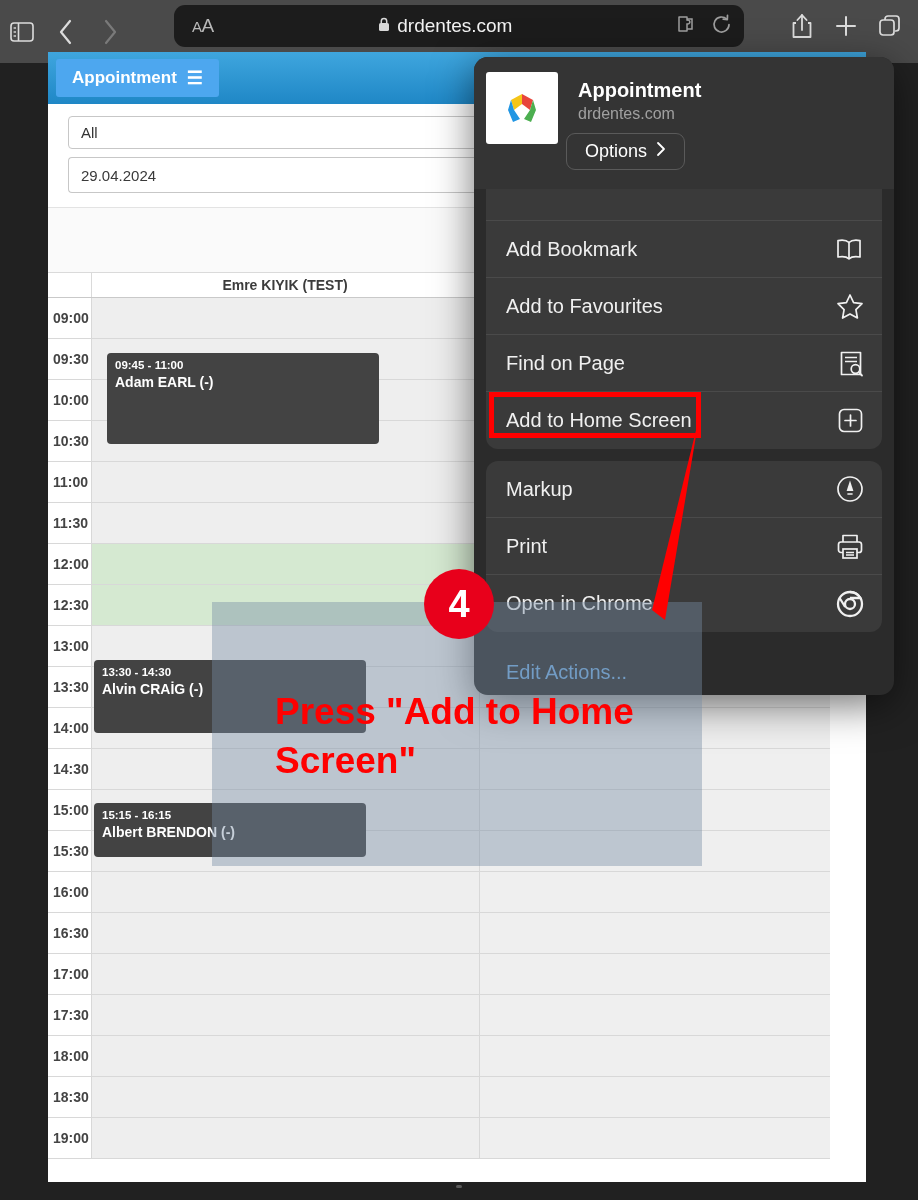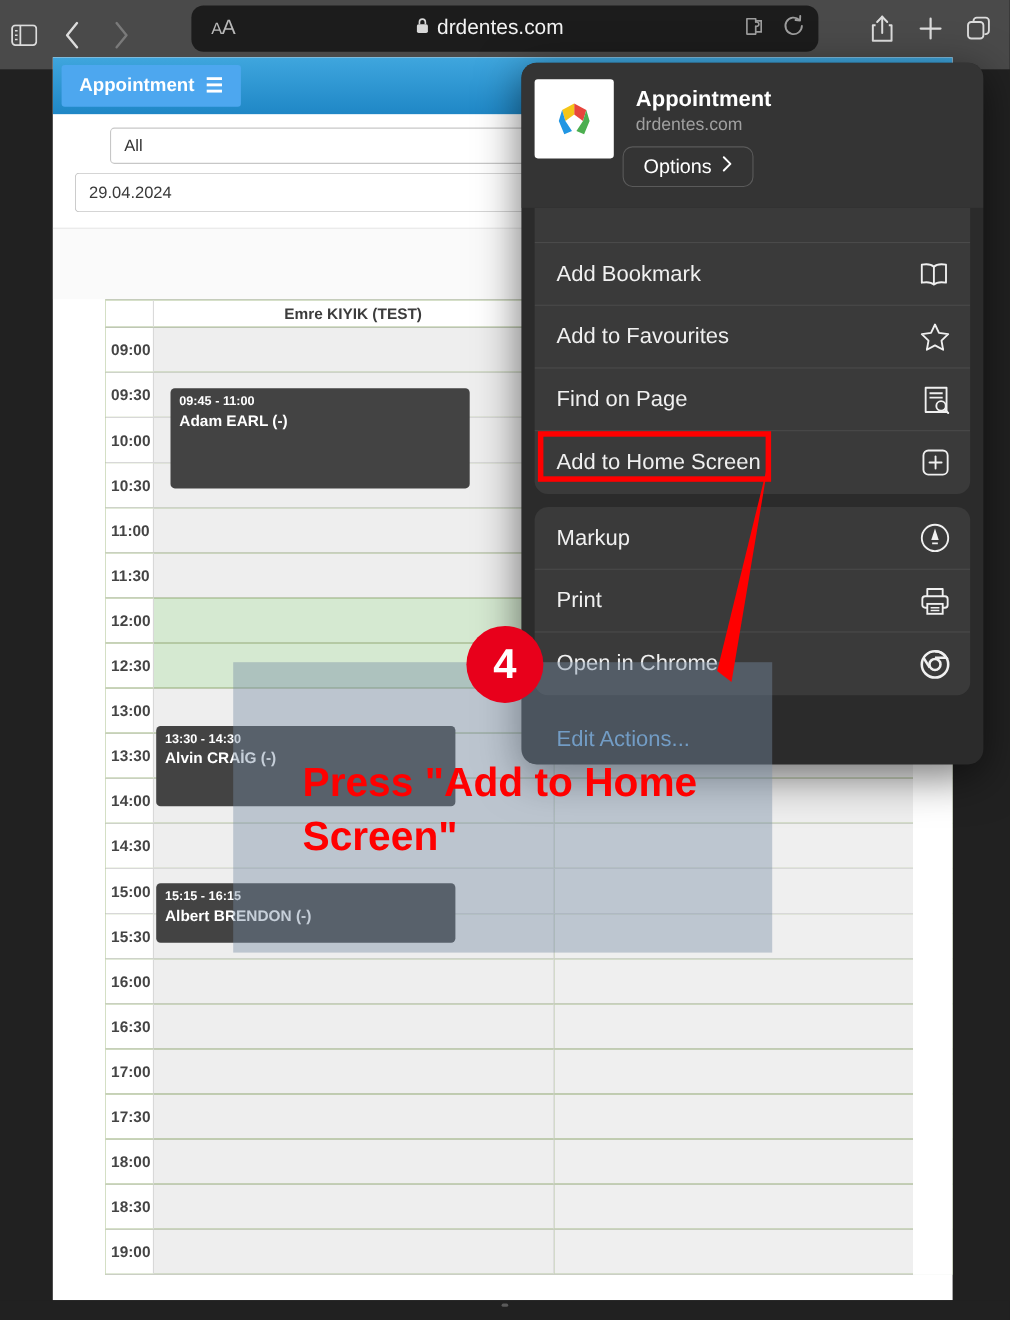--- a/index.html
+++ b/index.html
@@ -53,21 +53,21 @@
   .hamburger { font-size:18px; line-height:1; }
 
   .filters {
     background:#fff; padding:12px 20px 14px 20px;
     border-bottom:1px solid #e3e3e3;
   }
   .sel-wrap { position:relative; width:745px; }
   .sel {
     width:100%; height:33px; border:1px solid #c7c7c7; border-radius:4px;
     background:#fff; font-size:15px; color:#333; padding:0 28px 0 12px;
-    display:flex; align-items:center;margin-left:32px;
+    display:flex; align-items:center;
   }
   .caret { position:absolute; right:12px; top:12px; width:0;height:0;
     border-left:6px solid transparent;border-right:6px solid transparent;border-top:7px solid #333; }
   .date-row { display:flex; width:745px; margin-top:8px; }
   .date-in {
     flex:1; height:36px; border:1px solid #c7c7c7; border-right:none;
     border-radius:4px 0 0 4px; font-size:15px; color:#3a3a3a;
     display:flex; align-items:center; padding:0 12px; background:#fff;
   }
   .date-btn {
@@ -81,21 +81,21 @@
     height:64px; display:flex; align-items:center; justify-content:flex-end;
     padding-right:14px; gap:14px; background:#fafafa;
   }
   .caldate { font-size:25px; color:#888; font-weight:300; }
   .weekbtn {
     background:#263849; color:#e7eaec; font-size:15px;
     padding:12px 20px; border-radius:4px; white-space:nowrap;
   }
 
   
-  .calwrap { position:relative; background:#4d7c0f;margin-left:48px; }
+  .calwrap { position:relative; background:#eab308; }
   .colhead { display:flex; height:26px; border-top:1px solid #dadada; border-bottom:1px solid #c9c9c9; }
   .ch-time { width:44px; border-right:1px solid #dadada; background:#fff; }
   .ch-col {
     flex:1; display:flex; align-items:center; justify-content:center;
     font-size:14px; font-weight:bold; color:#3c3c3c;
     border-right:1px solid #dadada; background:#fff; overflow:hidden; white-space:nowrap;
   }
   .rows { position:relative; }
   .row { display:flex; height:41px; border-bottom:1px solid #d8d8d8; }
   .t-cell {

